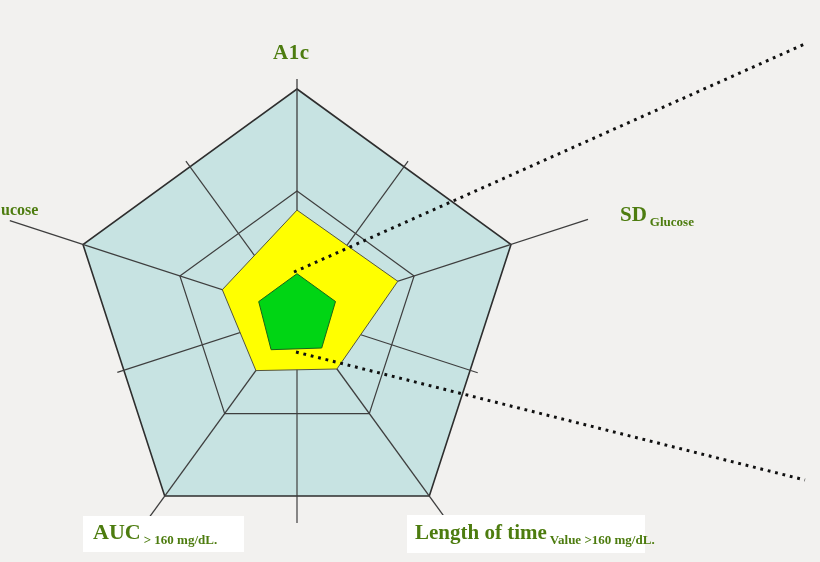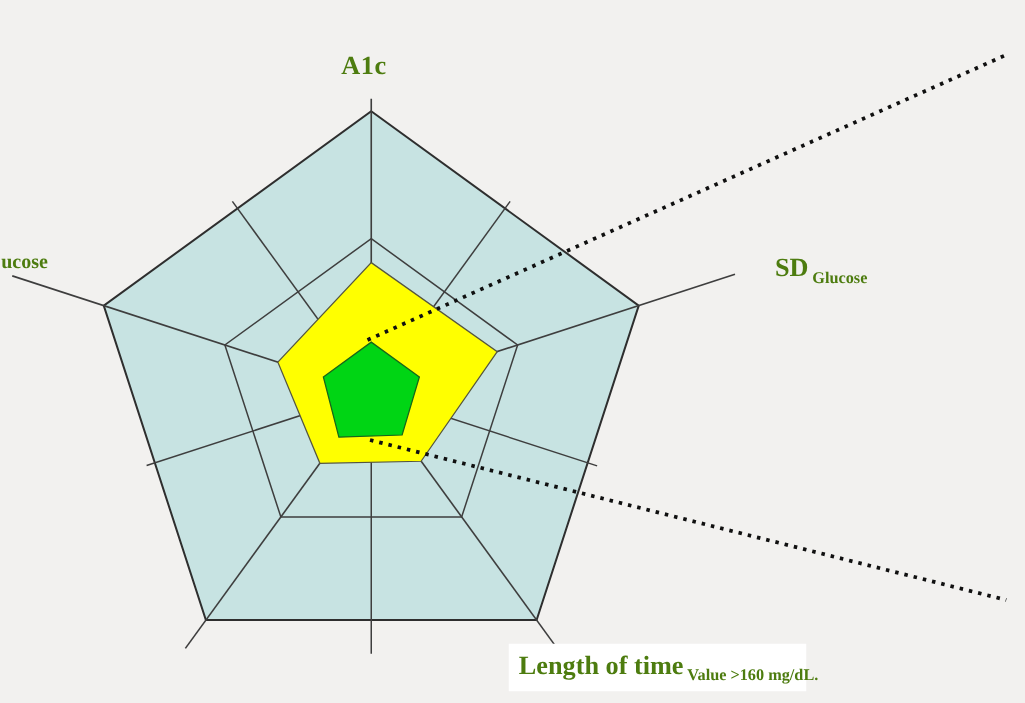--- a/index.html
+++ b/index.html
@@ -56,18 +56,21 @@
   </svg>
 
   <div class="lbl lbl-a1c">A1c</div>
 
   <div class="lbl lbl-sd">
     <span>SD</span><span class="subtxt">Glucose</span>
   </div>
 
   <div class="lbl lbl-leftclip">ucose</div>
 
+  <div class="labelbox box-auc">
+    <span class="lbl mainbig" style="position:static;">AUC</span><span class="lbl subtxt" style="position:relative;">&gt; 160 mg/dL.</span>
+  </div>
 
   <div class="labelbox box-len">
     <span class="lbl mainmed" style="position:static;">Length of time</span><span class="lbl subtxt" style="position:relative;">Value &gt;160 mg/dL.</span>
   </div>
 
 </div>
 
 </body></html>

